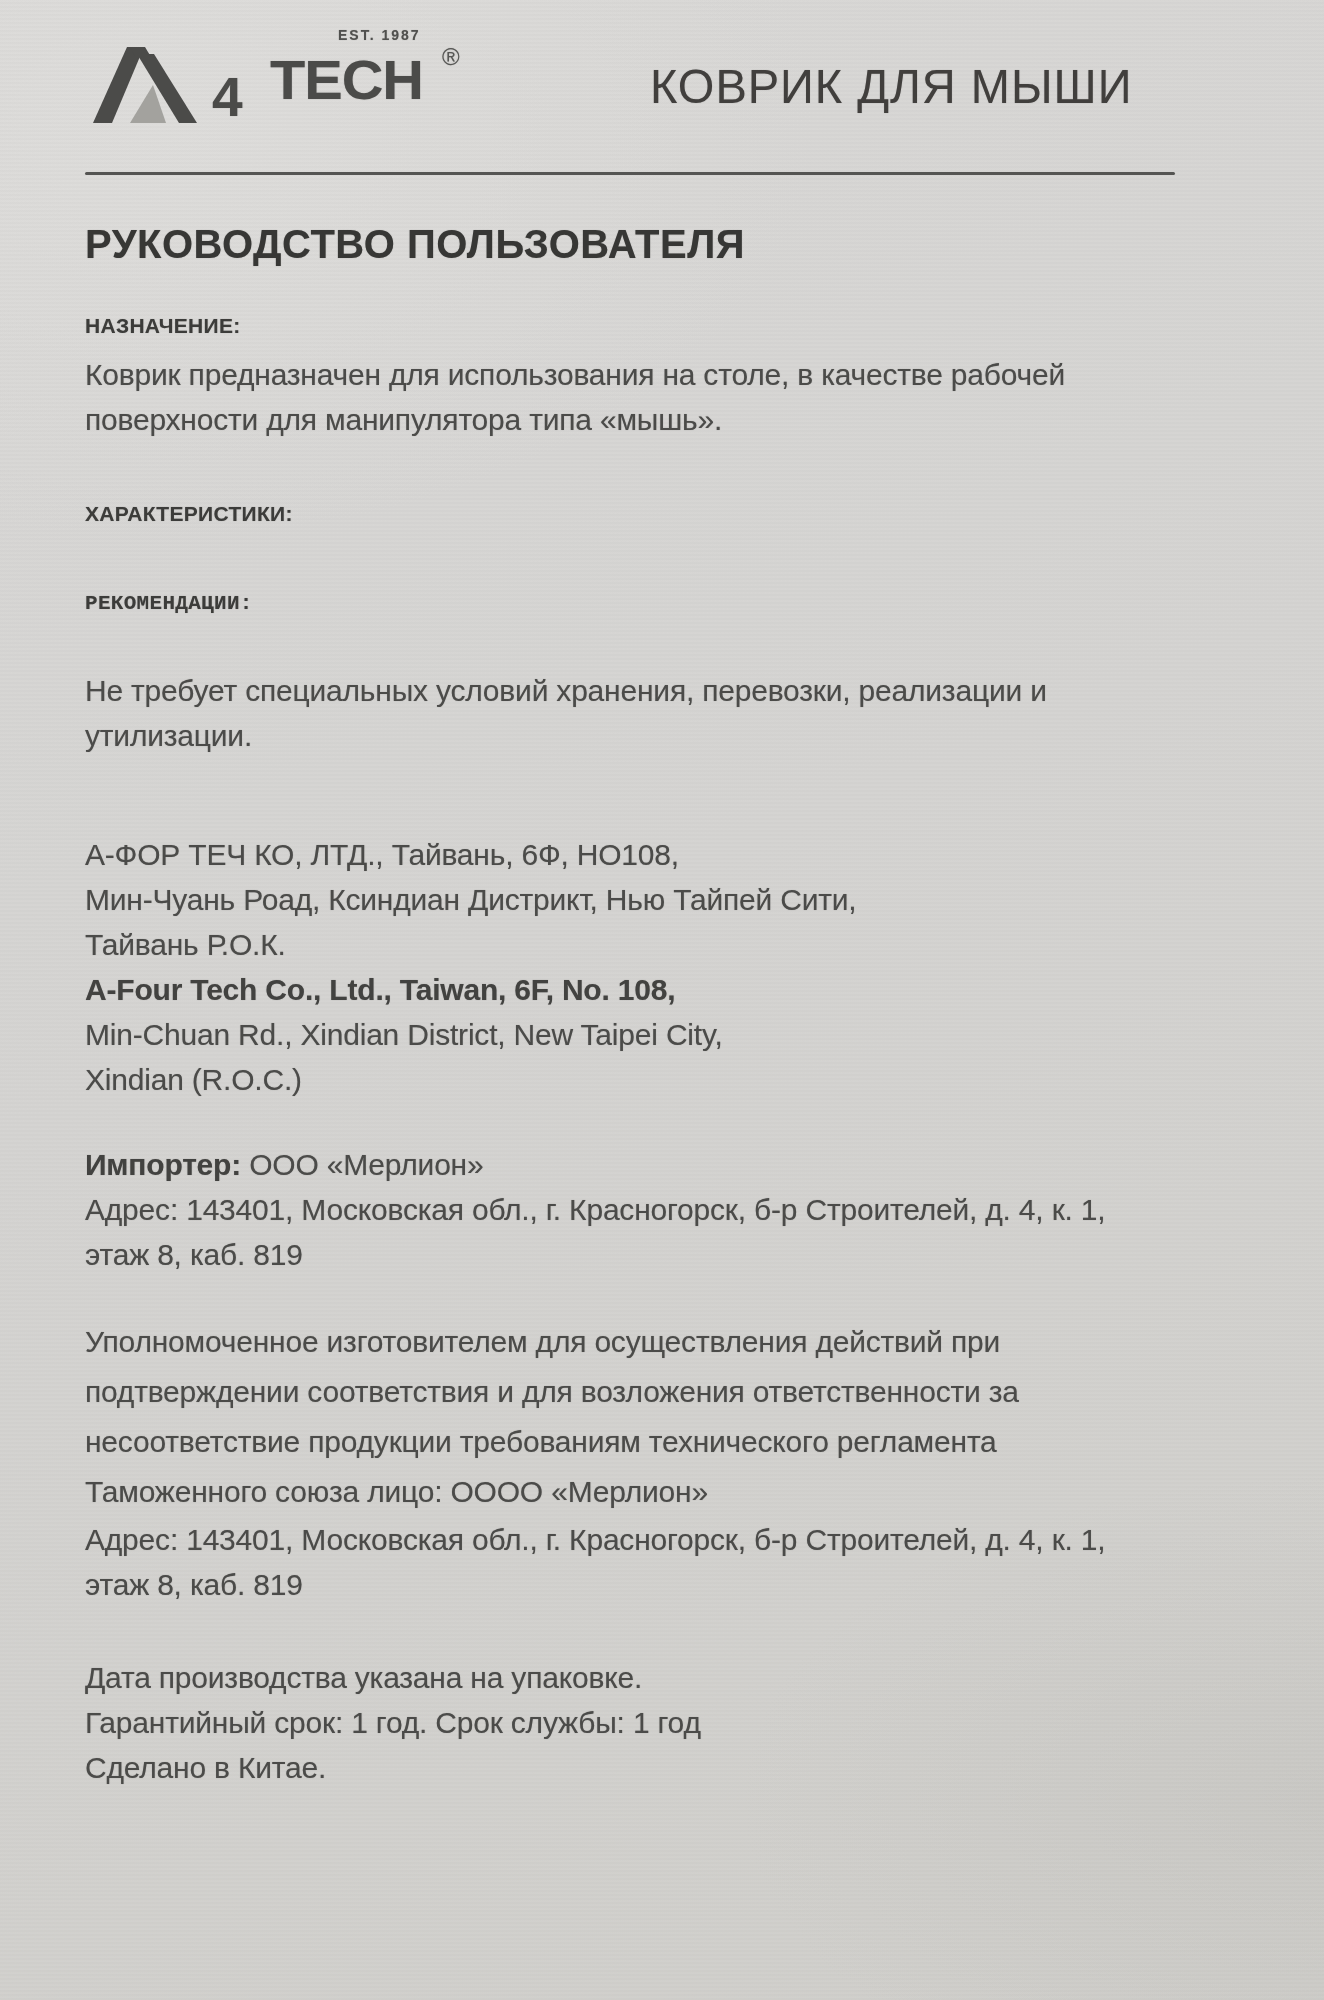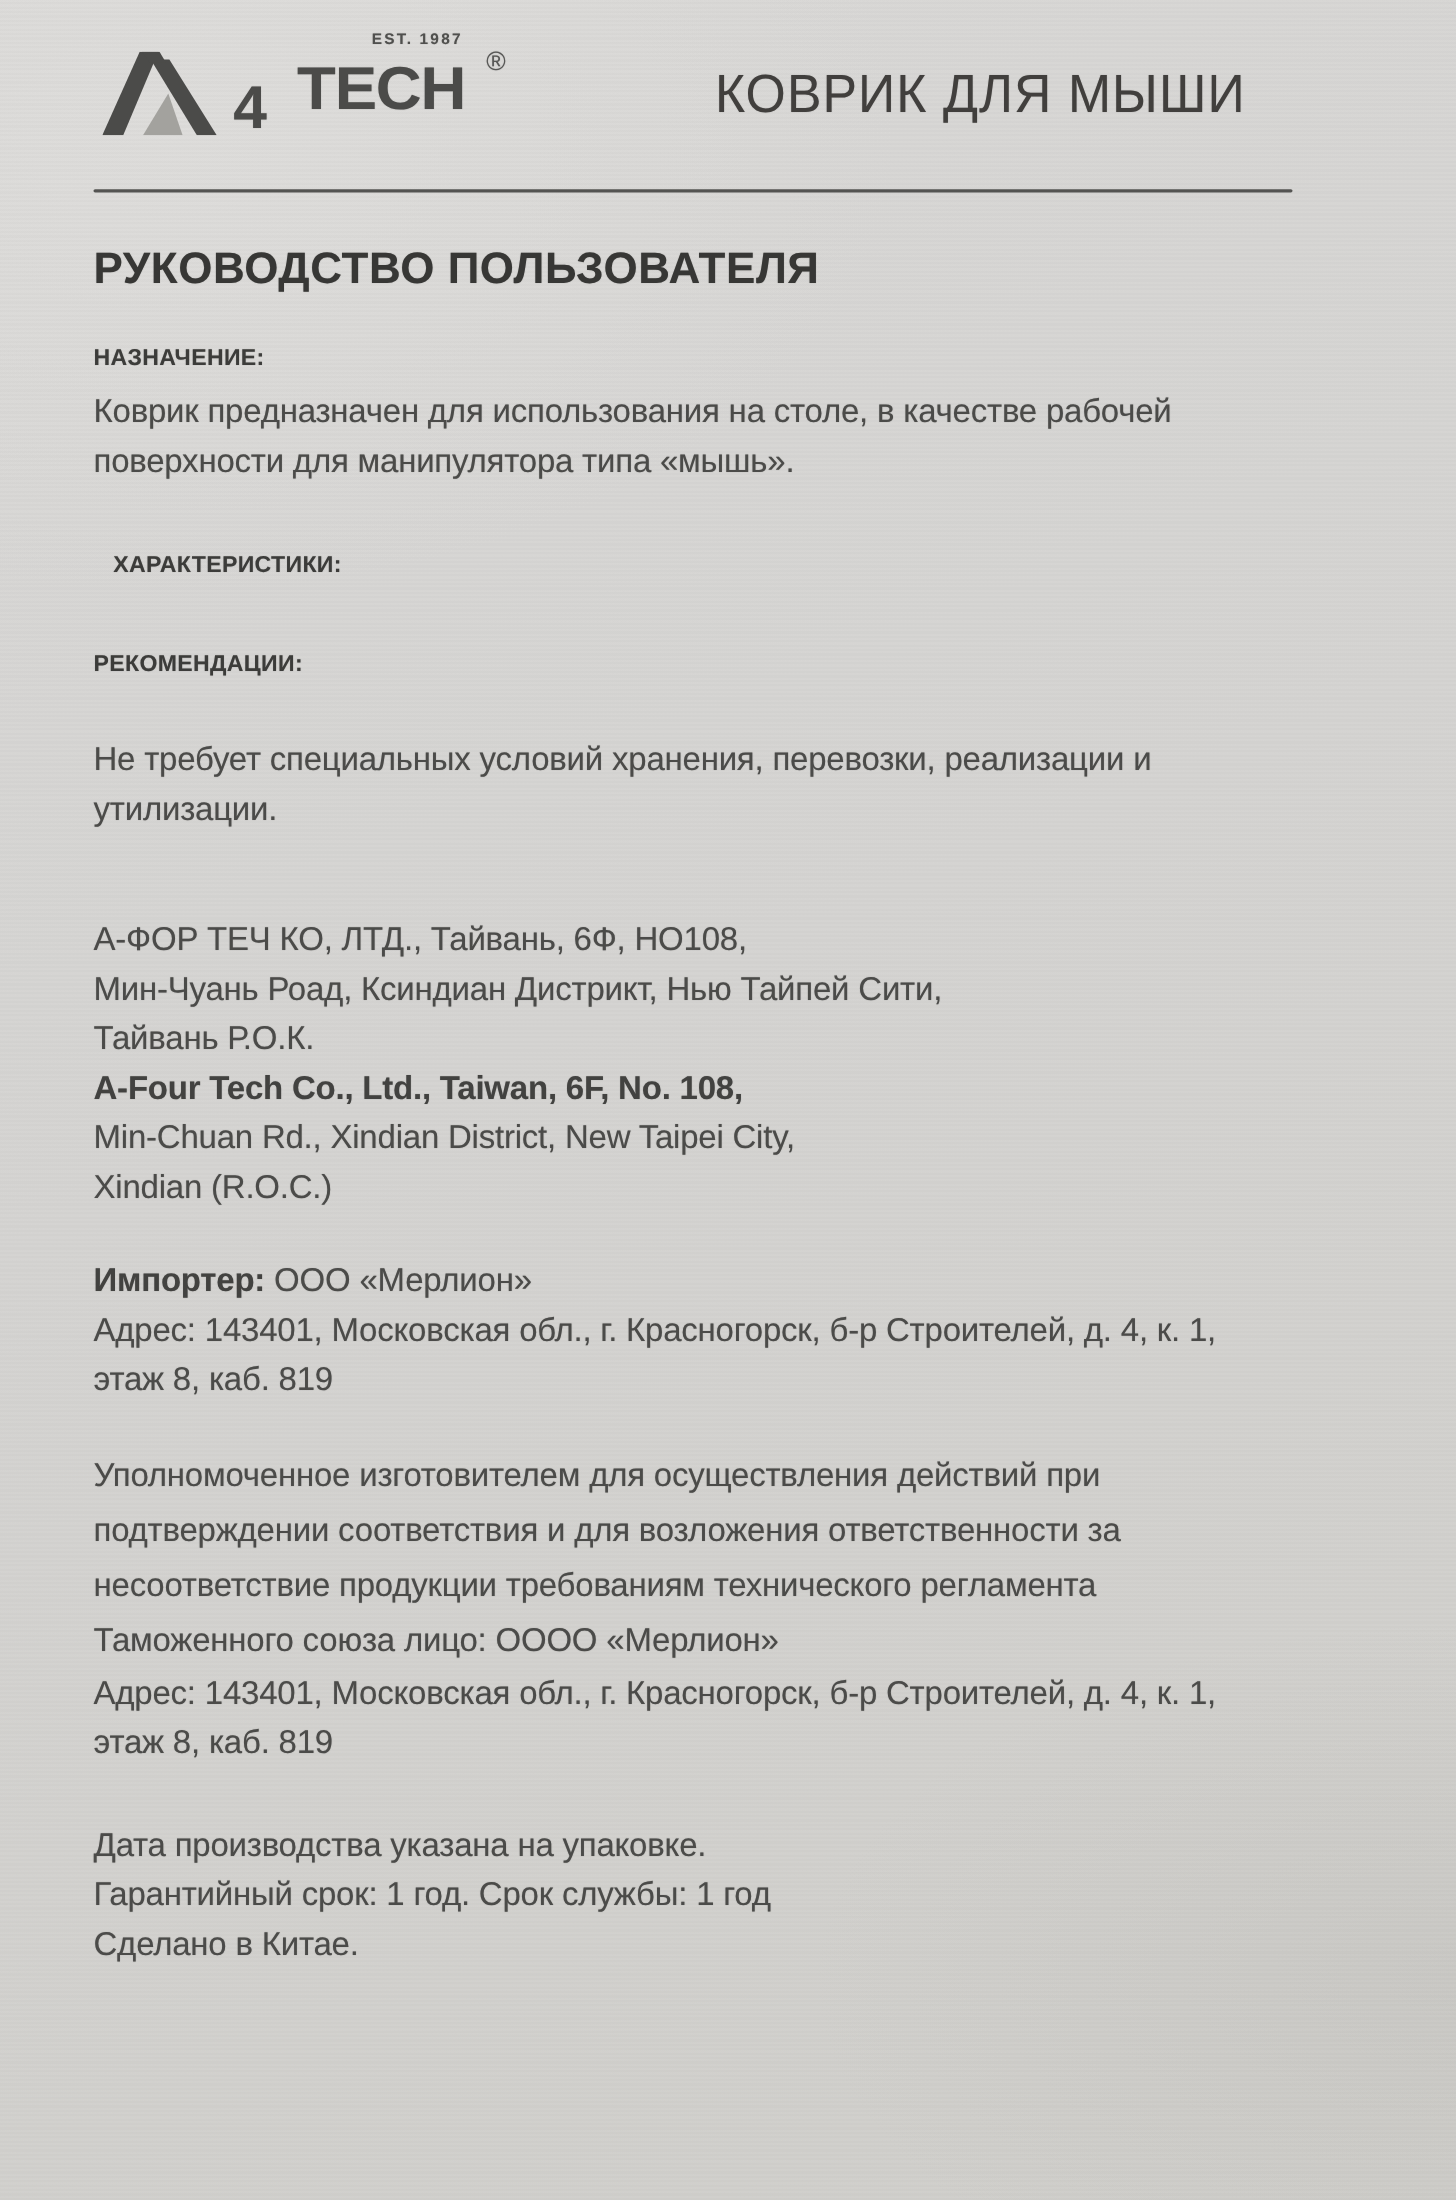--- a/index.html
+++ b/index.html
@@ -66,22 +66,22 @@
     line-height: 48px;
   }
   .sec-h {
     margin: 0; font-size: 21px; font-weight: bold; color: #3c3c3a;
     line-height: 40px; letter-spacing: 0.3px;
   }
   .line { font-size: 30px; line-height: 45px; color: #4b4b49; }
   .b { font-weight: bold; color: #424240; }
   .mt-sec1 { margin-top: 38px; }
   .mt-body { margin-top: 6px; }
-  .mt-sec2 { margin-top: 52px; margin-left: 18px; }
-  .mt-sec3 { margin-top: 50px; }
+  .mt-sec2 { margin-top: 52px; }
+  .mt-sec3 { margin-top: 50px; font-family: Liberation Mono, monospace; }
   .mt-para { margin-top: 44px; }
   .mt-manuf { margin-top: 74px; }
   .mt-imp { margin-top: 40px; }
   .mt-auth { margin-top: 40px; }
   .auth-line { font-size: 30px; line-height: 50px; color: #4b4b49; }
   .mt-footer { margin-top: 48px; }
 </style>
 </head>
 <body>
 

